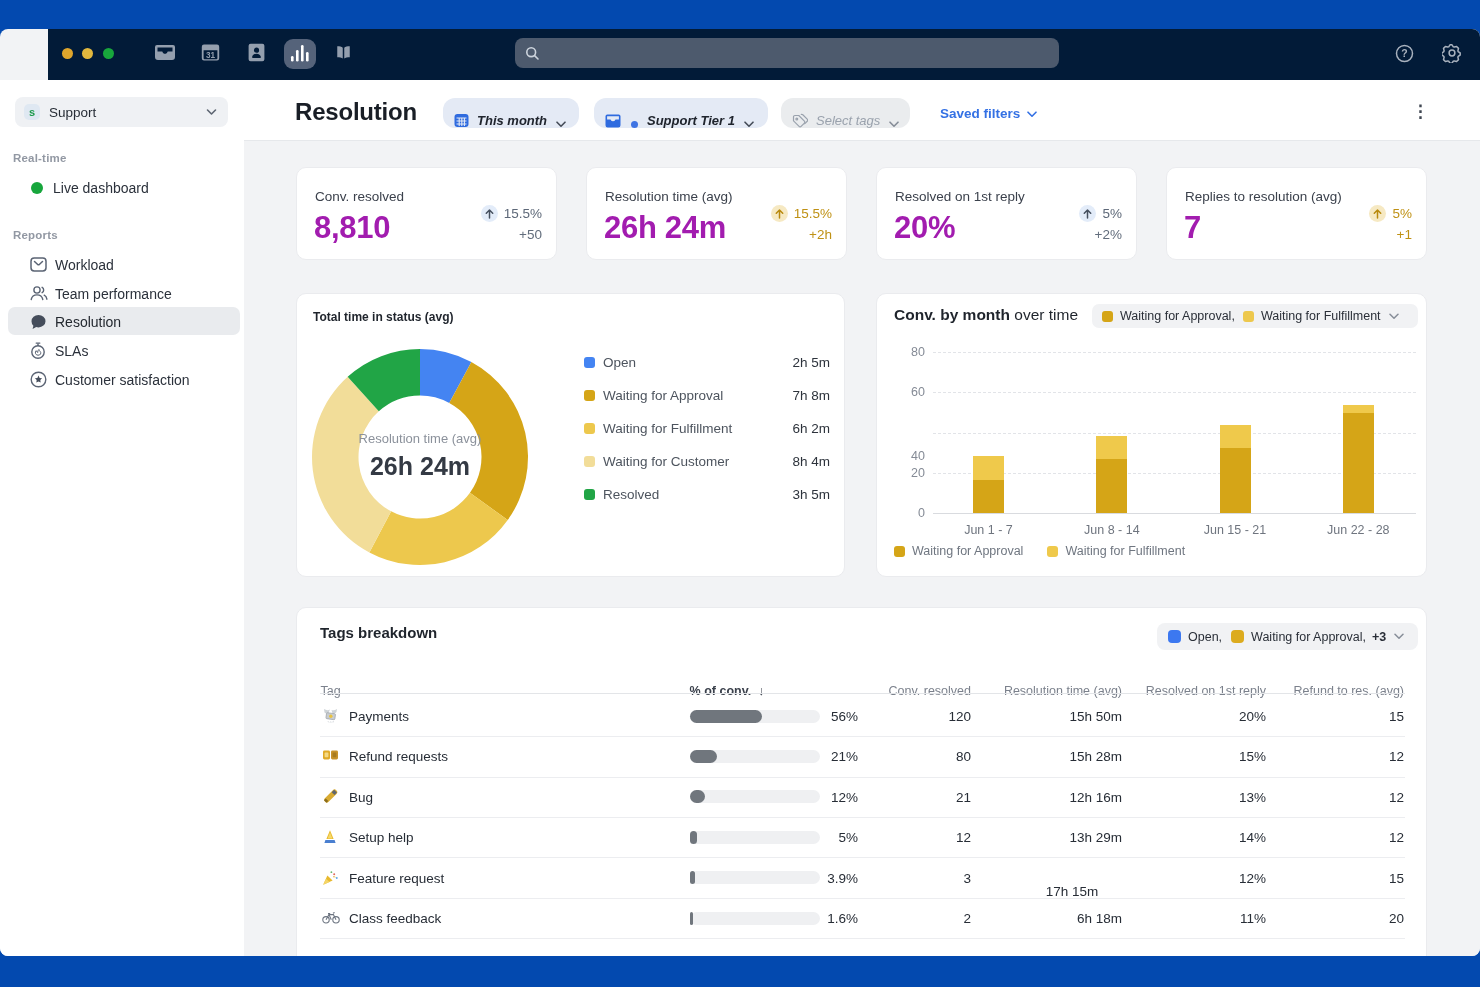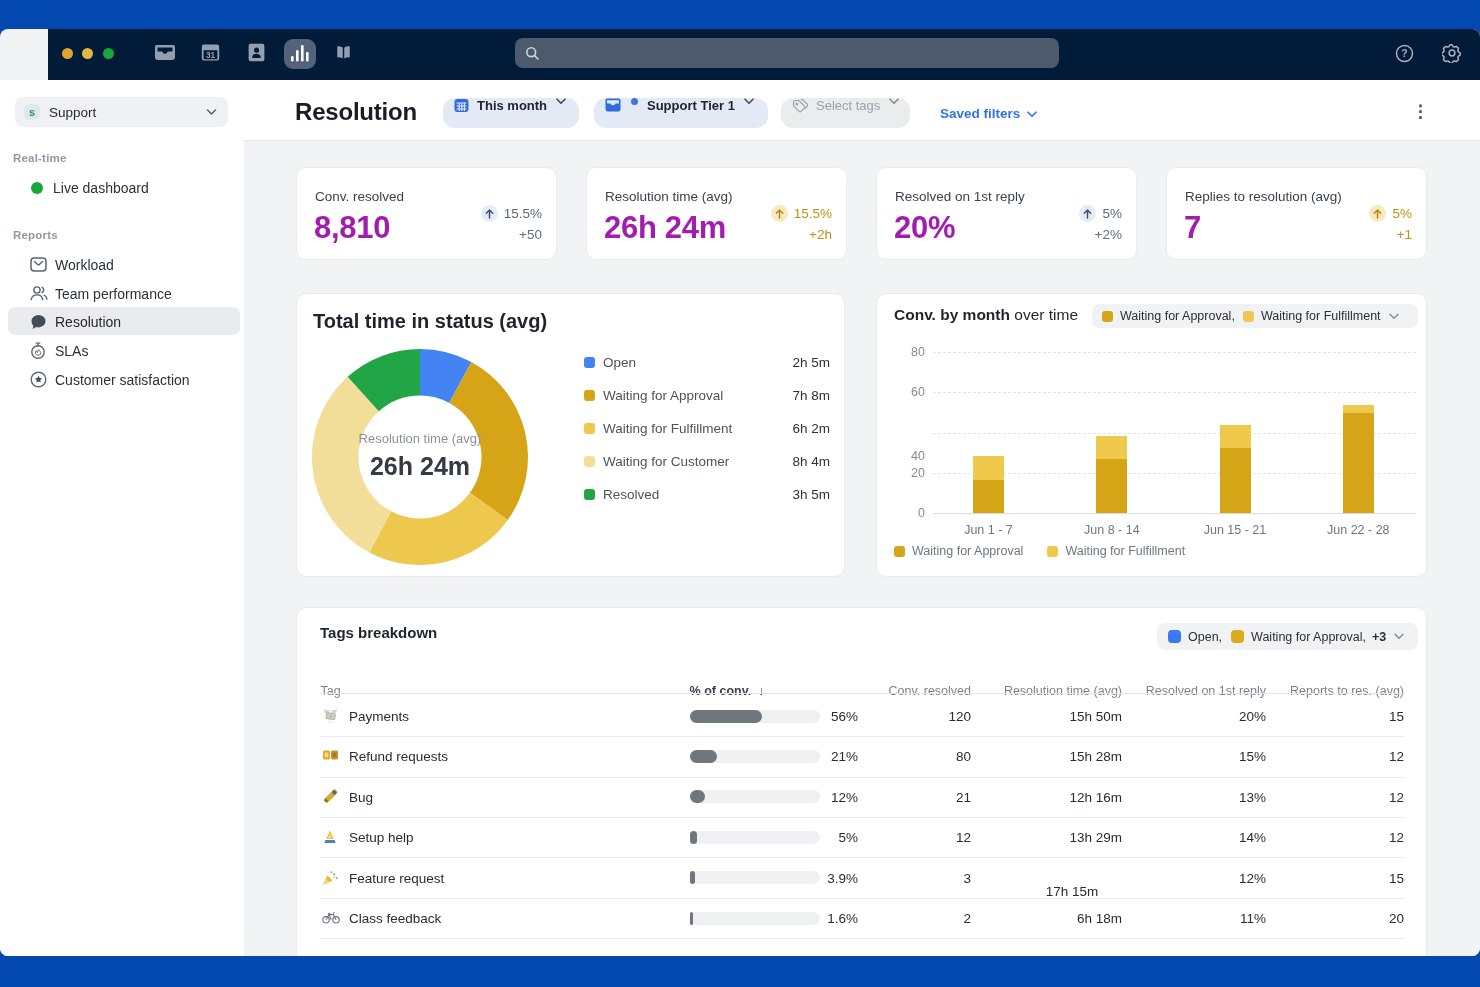--- a/index.html
+++ b/index.html
@@ -6,21 +6,21 @@
   html,body { width:1480px; height:987px; overflow:hidden; }
   body { background:#0349af; font-family:"Liberation Sans", sans-serif; position:relative; }
   .window { position:absolute; left:0px; top:29px; width:1480px; height:927px; border-radius:8px; overflow:hidden; background:#f2f3f5; }
   .titlebar { position:absolute; left:0; top:0; width:100%; height:51px; background:#021b38;margin-left:48px; }
   .dot { position:absolute; width:11px; height:11px; border-radius:50%; top:19px; }
   .tbicon { position:absolute; top:0; }
   .searchbar { position:absolute; left:467px; top:8.5px; width:544px; height:30px; background:#4d5a6d; border-radius:8px; }
   .sidebar { position:absolute; left:0; top:51px; width:244px; height:876px; background:#ffffff; }
   .main { position:absolute; left:244px; top:51px; width:1236px; height:876px; background:#f2f3f5; }
   .mheader { position:absolute; left:0; top:0; width:1236px; height:61px; background:#fff; border-bottom:1px solid #e6e8eb; }
-  .pill { position:absolute; top:18px; height:30px; border-radius:12px; display:flex; align-items:flex-start; font-size:13px; }
+  .pill { position:absolute; top:18px; height:30px; border-radius:12px; display:flex; align-items:flex-end; font-size:13px;font-style:italic; }
   .card { position:absolute; background:#fff; border:1px solid #eaebee; border-radius:10px; }
   .kpi-label { position:absolute; left:18px; top:21px; font-size:13.5px; color:#3b414c; }
   .kpi-num { position:absolute; left:17px; top:42px; font-size:31px; font-weight:bold; color:#a21caf; letter-spacing:-0.3px; }
   .kpi-delta { position:absolute; right:14px; top:37px; text-align:right; }
   .dleg { position:absolute; left:287px; width:246px; height:14px; display:flex; align-items:center; }
   .chip { width:11px; height:11px; border-radius:3px; flex:none; display:inline-block; }
   .dlab { margin-left:8px; font-size:13.5px; color:#4d545e; }
   .dval { margin-left:auto; font-size:13.5px; color:#2d333c; }
   .ylab { position:absolute; width:30px; text-align:right; font-size:12.5px; color:#858b96; }
   .grid { position:absolute; left:56px; width:483px; border-top:1px dashed #e2e4e8; height:0; }
@@ -252,21 +252,21 @@
                   <path d="M4.5 9 V1.5 M1.3 4.2 L4.5 1 L7.7 4.2" fill="none" stroke="#b8890d" stroke-width="1.5" stroke-linecap="round" stroke-linejoin="round"></path>
                 </svg>
             </span>
             <span style="font-size:13.5px;color:#bf9114;margin-left:6px;">5%</span>
           </div>
           <div style="font-size:13.5px;color:#bf9114;margin-top:4.5px;">+1</div>
         </div>
       </div>
 
       <div class="card" style="left:52px;top:213px;width:549px;height:284px;">
-        <div style="position:absolute;left:16px;top:16px;font-size:20px;font-weight:bold;color:#1f242c;">Total time in status (avg)</div>
+        <div style="position:absolute;left:16px;top:16px;font-size:12px;font-weight:bold;color:#1f242c;">Total time in status (avg)</div>
         <svg style="position:absolute;left:14px;top:54px;" width="218" height="218" viewBox="0 0 218 218" id="donut">
           <path d="M 109.00 1.00 A 108 108 0 0 1 160.38 14.01 L 138.26 54.91 A 61.5 61.5 0 0 0 109.00 47.50 Z" fill="#4484f2"></path>
           <path d="M 160.38 14.01 A 108 108 0 0 1 196.73 171.99 L 158.96 144.87 A 61.5 61.5 0 0 0 138.26 54.91 Z" fill="#d5a517"></path>
           <path d="M 196.73 171.99 A 108 108 0 0 1 58.38 204.40 L 80.17 163.33 A 61.5 61.5 0 0 0 158.96 144.87 Z" fill="#edc84d"></path>
           <path d="M 58.38 204.40 A 108 108 0 0 1 36.66 28.80 L 67.81 63.33 A 61.5 61.5 0 0 0 80.17 163.33 Z" fill="#f2dd99"></path>
           <path d="M 36.66 28.80 A 108 108 0 0 1 109.00 1.00 L 109.00 47.50 A 61.5 61.5 0 0 0 67.81 63.33 Z" fill="#21a546"></path>
         </svg>
         <div style="position:absolute;left:23px;top:136.5px;width:200px;text-align:center;font-size:13px;color:#8b919b;">Resolution time (avg)</div>
         <div style="position:absolute;left:23px;top:158px;width:200px;text-align:center;font-size:25px;font-weight:bold;color:#343a44;">26h 24m</div>
 
@@ -349,21 +349,21 @@
           <span style="margin-left:6px;font-weight:bold;">+3</span>
           <svg style="margin-left:8px;" width="10" height="7" viewBox="0 0 10 7">
               <path d="M1 1.2 L5 5.2 L9 1.2" fill="none" stroke="#868d98" stroke-width="1.5" stroke-linecap="round" stroke-linejoin="round"></path>
             </svg>
         </div>
         <div class="th" style="left:23.5px;">Tag</div>
         <div class="th" style="left:392.6px;color:#3b414c;font-weight:bold;">% of conv. &nbsp;↓</div>
         <div class="th" style="left:574px;width:100px;text-align:right;">Conv. resolved</div>
         <div class="th" style="left:700px;width:125px;text-align:right;">Resolution time (avg)</div>
         <div class="th" style="left:834px;width:135px;text-align:right;">Resolved on 1st reply</div>
-        <div class="th" style="left:977px;width:130px;text-align:right;">Reports to res. (avg)</div>
+        <div class="th" style="left:977px;width:130px;text-align:right;">Refund to res. (avg)</div>
         <div class="rowsep" style="top:85px;border-top:1px solid #e3e5e8;"></div>
 
       <div style="position:absolute;left:25px;top:100.0px;"><svg width="17" height="15" viewBox="0 0 17 15">
               <path d="M2 1 Q5 3 8 1.5 L6.5 5 Q4 6 2.5 4.5 Z" fill="#cfd4d8"></path>
               <path d="M15 1 Q12 3 9.5 2 L10.5 5.5 Q13 6 14.5 4 Z" fill="#cfd4d8"></path>
               <rect x="4.2" y="5.2" width="9" height="6" rx="1" transform="rotate(8 8.7 8.2)" fill="#c9cdd1" stroke="#9aa0a6" stroke-width="0.7"></rect>
               <circle cx="8.8" cy="8.3" r="1.7" fill="#e8c23f"></circle>
               <path d="M6 13.2 l1 1.3 M8.7 13.4 l.3 1.4 M11.3 13 l-.3 1.5" stroke="#cfd4d8" stroke-width="0.9"></path>
             </svg></div>
       <div class="td" style="left:52px;top:101.0px;">Payments</div>

